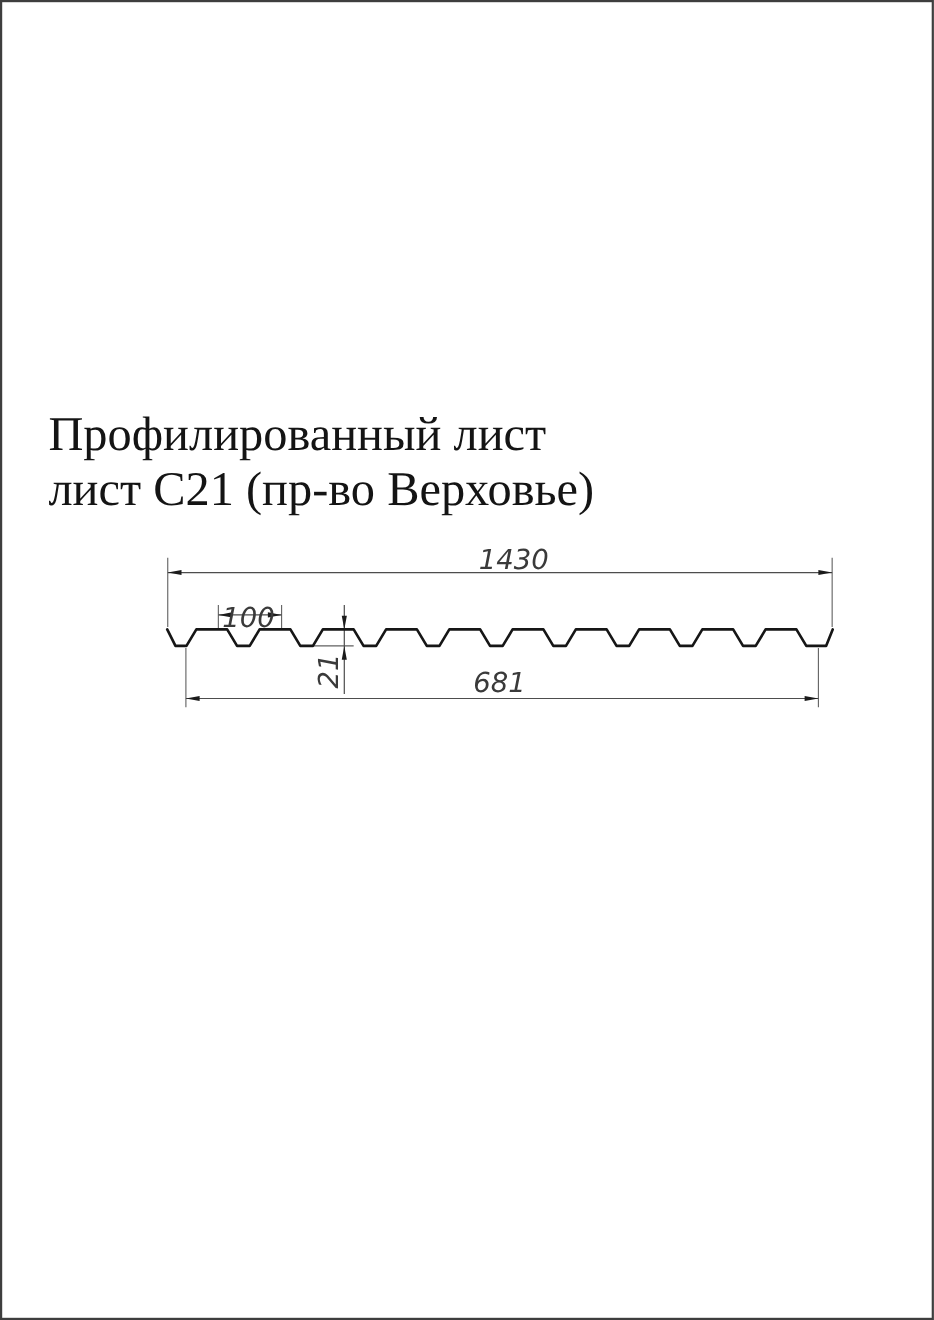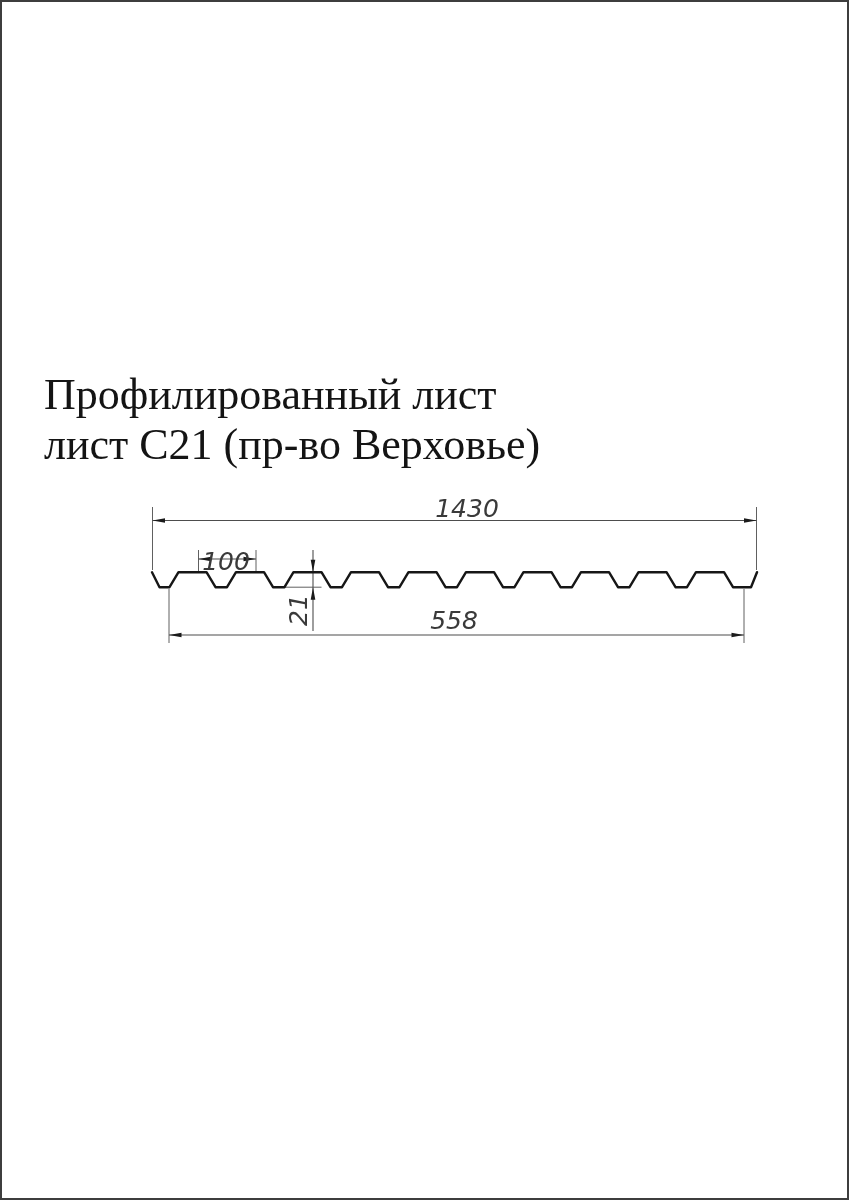--- a/index.html
+++ b/index.html
@@ -81,15 +81,15 @@
 
     <path id="profile-path" class="profile-line" d="M 150 570.2 L 157.5 585.2 L 167.5 585.2 L 176.5 570.2 L 204.5 570.2 L 213.5 585.2 L 225 585.2 L 234 570.2 L 262 570.2 L 271 585.2 L 282.5 585.2 L 291.5 570.2 L 319.5 570.2 L 328.5 585.2 L 340 585.2 L 349 570.2 L 377 570.2 L 386 585.2 L 397.5 585.2 L 406.5 570.2 L 434.5 570.2 L 443.5 585.2 L 455 585.2 L 464 570.2 L 492 570.2 L 501 585.2 L 512.5 585.2 L 521.5 570.2 L 549.5 570.2 L 558.5 585.2 L 570 585.2 L 579 570.2 L 607 570.2 L 616 585.2 L 627.5 585.2 L 636.5 570.2 L 664.5 570.2 L 673.5 585.2 L 685 585.2 L 694 570.2 L 722 570.2 L 731 585.2 L 749 585.2 L 755 570.2"></path>
   </svg>
 
   <div class="dim-label" style="left:400px;top:492px;width:130px;">1430</div>
 
   <div class="dim-label" style="left:174px;top:529px;width:100px;margin-top:16px;">100</div>
 
   <div class="dim-label rot" style="left:265px;top:595px;width:60px;height:26px;">21</div>
 
-  <div class="dim-label" style="left:392px;top:604px;width:120px;">558</div>
+  <div class="dim-label" style="left:392px;top:604px;width:120px;">681</div>
 
 </div>
 
 </body></html>

